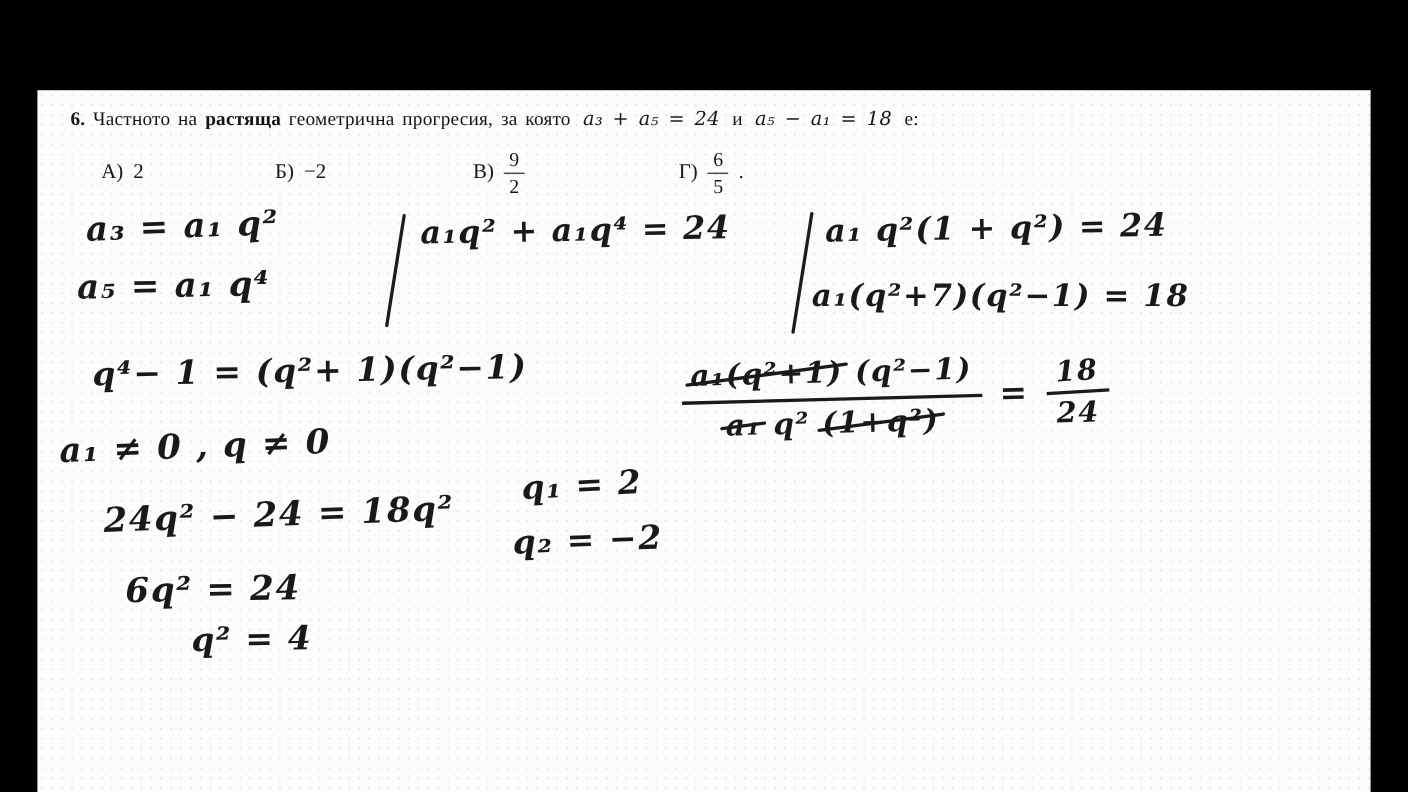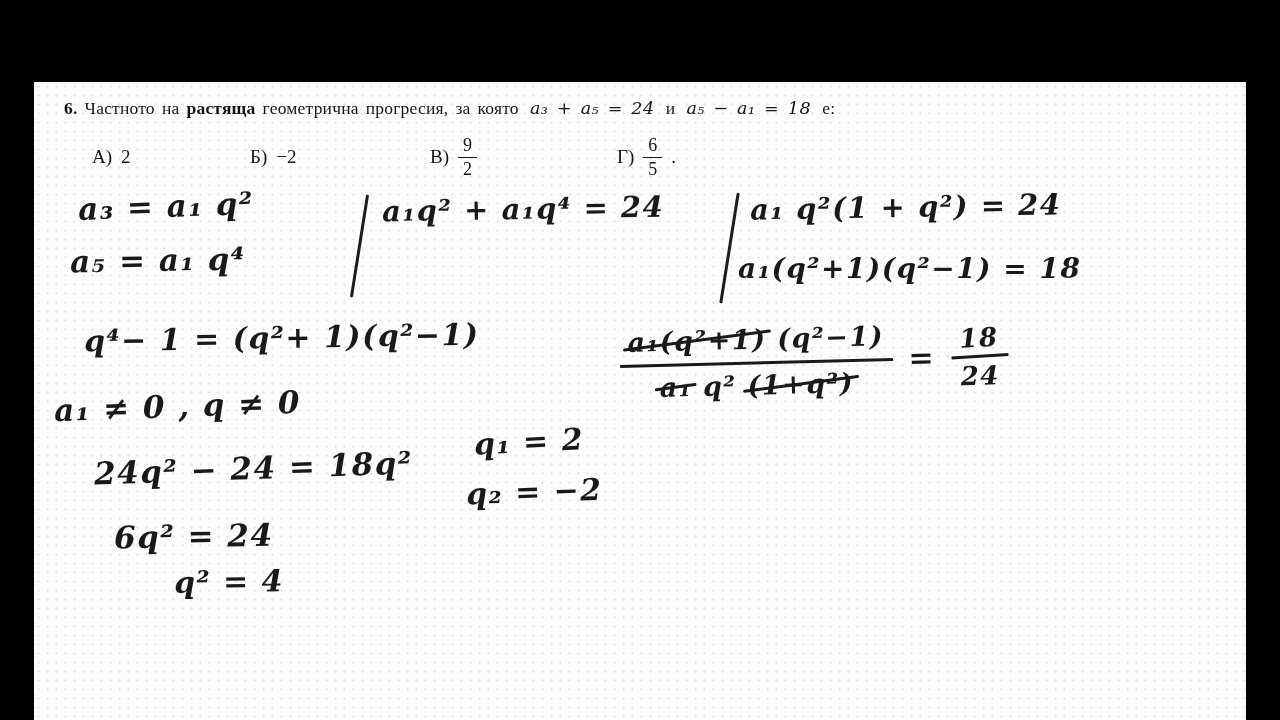--- a/index.html
+++ b/index.html
@@ -101,21 +101,21 @@
   </div>
 
   <div class="hw" style="left:44px; top:106px; font-size:31px; transform:rotate(-2deg);">a₃ = a₁ q²</div>
   <div class="hw" style="left:36px; top:160px; font-size:31px; transform:rotate(-1deg);">a₅ = a₁ q⁴</div>
 
   <div class="sysbar" style="left:324px; top:112px; height:104px; transform:rotate(9deg);"></div>
   <div class="hw" style="left:348px; top:110px; font-size:29px; transform:rotate(-1deg);">a₁q² + a₁q⁴ = 24</div>
 
   <div class="sysbar" style="left:694px; top:110px; height:112px; transform:rotate(9deg);"></div>
   <div class="hw" style="left:716px; top:108px; font-size:29px; transform:rotate(-1deg);">a₁ q²(1 + q²) = 24</div>
-  <div class="hw" style="left:704px; top:170px; font-size:28px;">a₁(q²+1)(q²−1) = 18</div>
+  <div class="hw" style="left:704px; top:170px; font-size:28px;">a₁(q²+7)(q²−1) = 18</div>
 
   <div class="hw" style="left:50px; top:238px; font-size:30px; transform:rotate(-1deg);">q⁴− 1 = (q²+ 1)(q²−1)</div>
 
   <div class="hw reduction">
     <span class="red-left">
       <span class="red-num">
         <span class="struck">a₁(q²+1)</span>
         <span>(q²−1)</span>
       </span>
       <span class="red-den">

